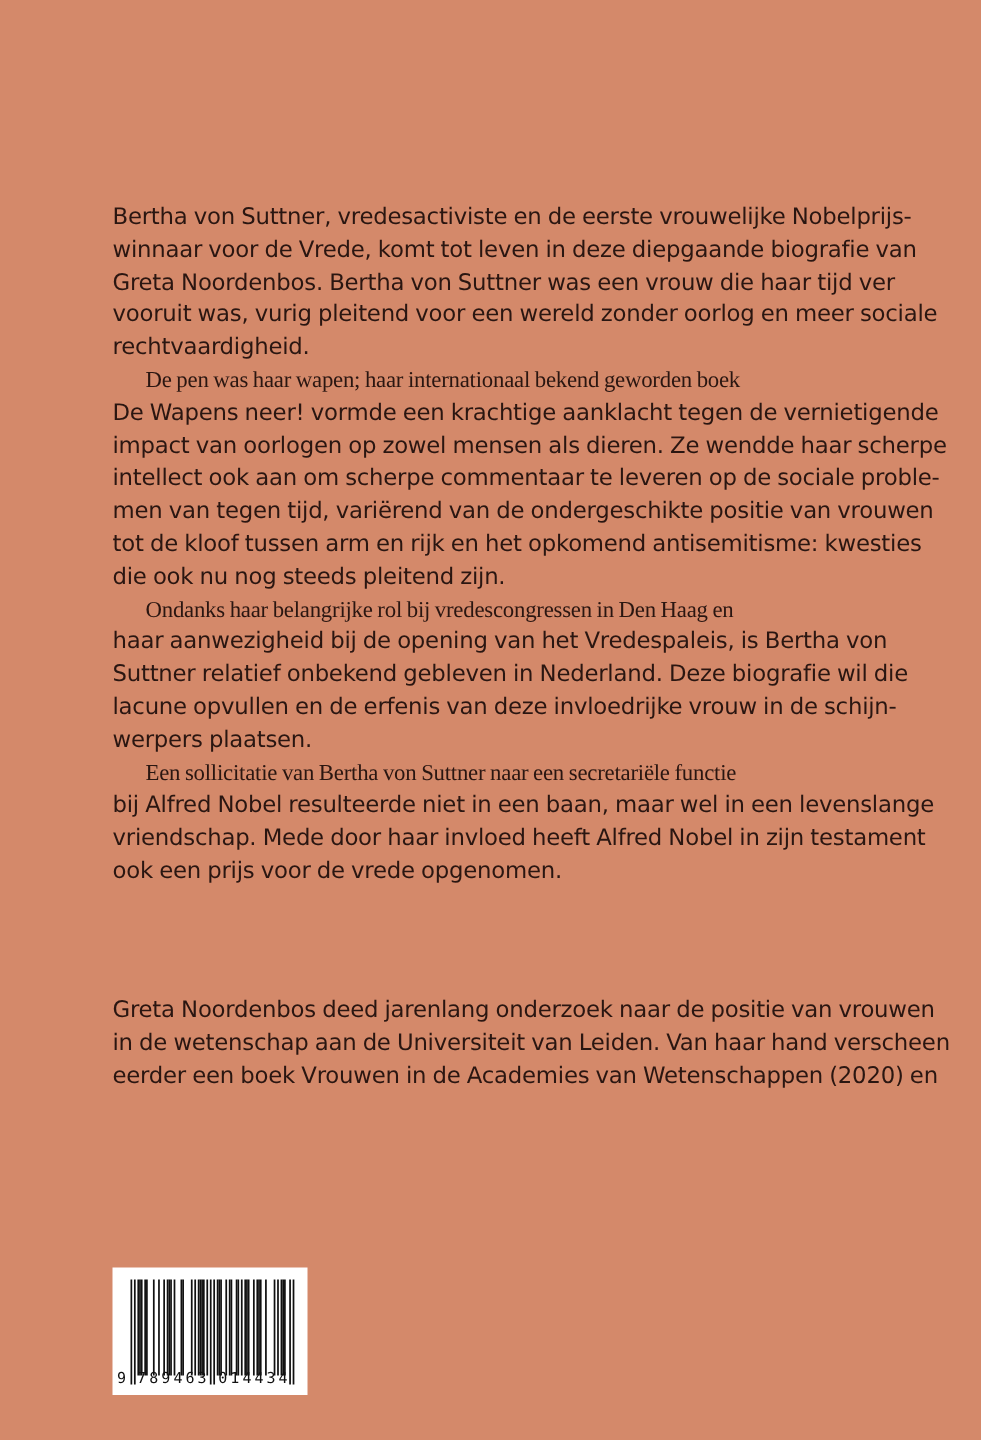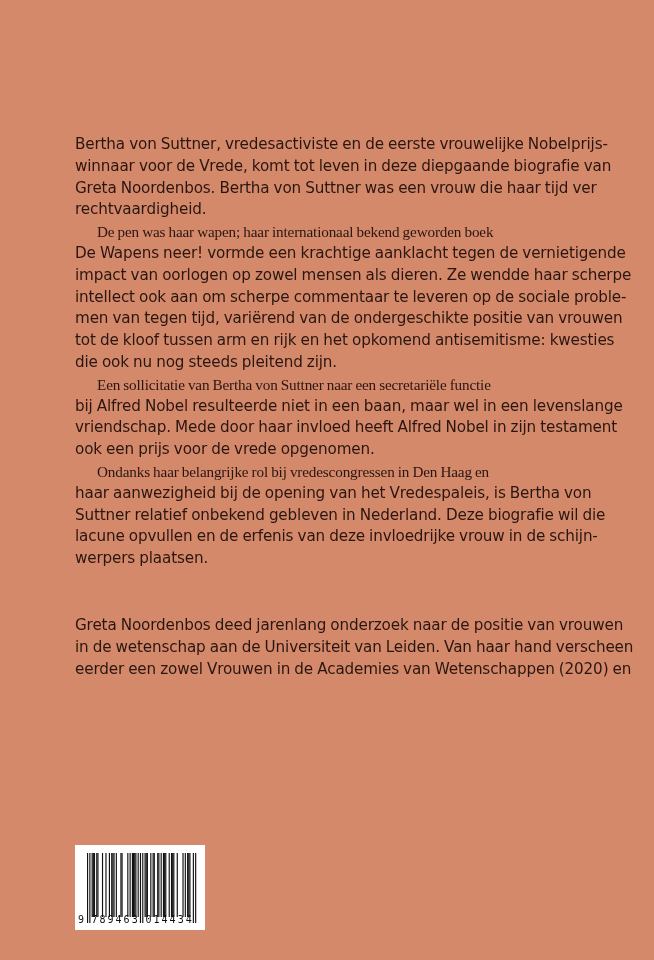--- a/index.html
+++ b/index.html
@@ -27,21 +27,21 @@
       width: 520px;
       font-size: 15.2px;
       line-height: 21.8px;
       letter-spacing: -0.15px;
       word-spacing: -0.5px;
     }
     .blurb {
       top: 134px;
     }
     .bio {
-      top: 615px;
+      top: 663px;
     }
     .line {
       display: block;
       white-space: nowrap;
       height: 21.8px;
     }
     .line.indent {
       padding-left: 22px;
       font-family: Liberation Serif, serif;
     }
@@ -77,50 +77,51 @@
 </head>
 <body>
 
 <div class="page">
 
   <div class="text-block blurb" id="blurb">
       <div>
         <span class="line"><span>Bertha von Suttner, vredesactiviste en de eerste vrouwelijke Nobelprijs-</span></span>
         <span class="line"><span>winnaar voor de Vrede, komt tot leven in deze diepgaande biografie van</span></span>
         <span class="line"><span>Greta Noordenbos. Bertha von Suttner was een vrouw die haar tijd ver</span></span>
+        <span class="line"><span>vooruit was, vurig pleitend voor een wereld zonder oorlog en meer sociale</span></span>
         <span class="line"><span>rechtvaardigheid.</span></span>
       </div>
       <div>
         <span class="line indent"><span>De pen was haar wapen; haar internationaal bekend geworden boek</span></span>
         <span class="line"><span class="it">De Wapens neer!</span><span> vormde een krachtige aanklacht tegen de vernietigende</span></span>
         <span class="line"><span>impact van oorlogen op zowel mensen als dieren. Ze wendde haar scherpe</span></span>
         <span class="line"><span>intellect ook aan om scherpe commentaar te leveren op de sociale proble-</span></span>
         <span class="line"><span>men van tegen tijd, variërend van de ondergeschikte positie van vrouwen</span></span>
         <span class="line"><span>tot de kloof tussen arm en rijk en het opkomend antisemitisme: kwesties</span></span>
         <span class="line"><span>die ook nu nog steeds pleitend zijn.</span></span>
       </div>
       <div>
-        <span class="line indent"><span>Een sollicitatie van Bertha von Suttner naar een secretariële functie</span></span>
-        <span class="line"><span>bij Alfred Nobel resulteerde niet in een baan, maar wel in een levenslange</span></span>
-        <span class="line"><span>vriendschap. Mede door haar invloed heeft Alfred Nobel in zijn testament</span></span>
-        <span class="line"><span>ook een prijs voor de vrede opgenomen.</span></span>
-      </div>
-      <div>
         <span class="line indent"><span>Ondanks haar belangrijke rol bij vredescongressen in Den Haag en</span></span>
         <span class="line"><span>haar aanwezigheid bij de opening van het Vredespaleis, is Bertha von</span></span>
         <span class="line"><span>Suttner relatief onbekend gebleven in Nederland. Deze biografie wil die</span></span>
         <span class="line"><span>lacune opvullen en de erfenis van deze invloedrijke vrouw in de schijn-</span></span>
         <span class="line"><span>werpers plaatsen.</span></span>
       </div>
+      <div>
+        <span class="line indent"><span>Een sollicitatie van Bertha von Suttner naar een secretariële functie</span></span>
+        <span class="line"><span>bij Alfred Nobel resulteerde niet in een baan, maar wel in een levenslange</span></span>
+        <span class="line"><span>vriendschap. Mede door haar invloed heeft Alfred Nobel in zijn testament</span></span>
+        <span class="line"><span>ook een prijs voor de vrede opgenomen.</span></span>
+      </div>
     </div>
 
   <div class="text-block bio" id="bio">
       <span class="line"><span>Greta Noordenbos deed jarenlang onderzoek naar de positie van vrouwen</span></span>
       <span class="line"><span>in de wetenschap aan de Universiteit van Leiden. Van haar hand verscheen</span></span>
-      <span class="line"><span>eerder een zowel </span><span class="it">Vrouwen in de Academies van Wetenschappen</span><span> (2020) en</span></span>
+      <span class="line"><span>eerder een boek </span><span class="it">Vrouwen in de Academies van Wetenschappen</span><span> (2020) en</span></span>
     </div>
 
   <div class="barcode">
     <svg id="barcode-svg" width="130" height="85">
         <rect x="12.00" y="8" width="1.15" height="70" fill="#111"></rect>
         <rect x="14.30" y="8" width="1.15" height="70" fill="#111"></rect>
         <rect x="16.60" y="8" width="1.15" height="64" fill="#111"></rect>
         <rect x="17.75" y="8" width="1.15" height="64" fill="#111"></rect>
         <rect x="18.90" y="8" width="1.15" height="64" fill="#111"></rect>
         <rect x="21.20" y="8" width="1.15" height="64" fill="#111"></rect>

